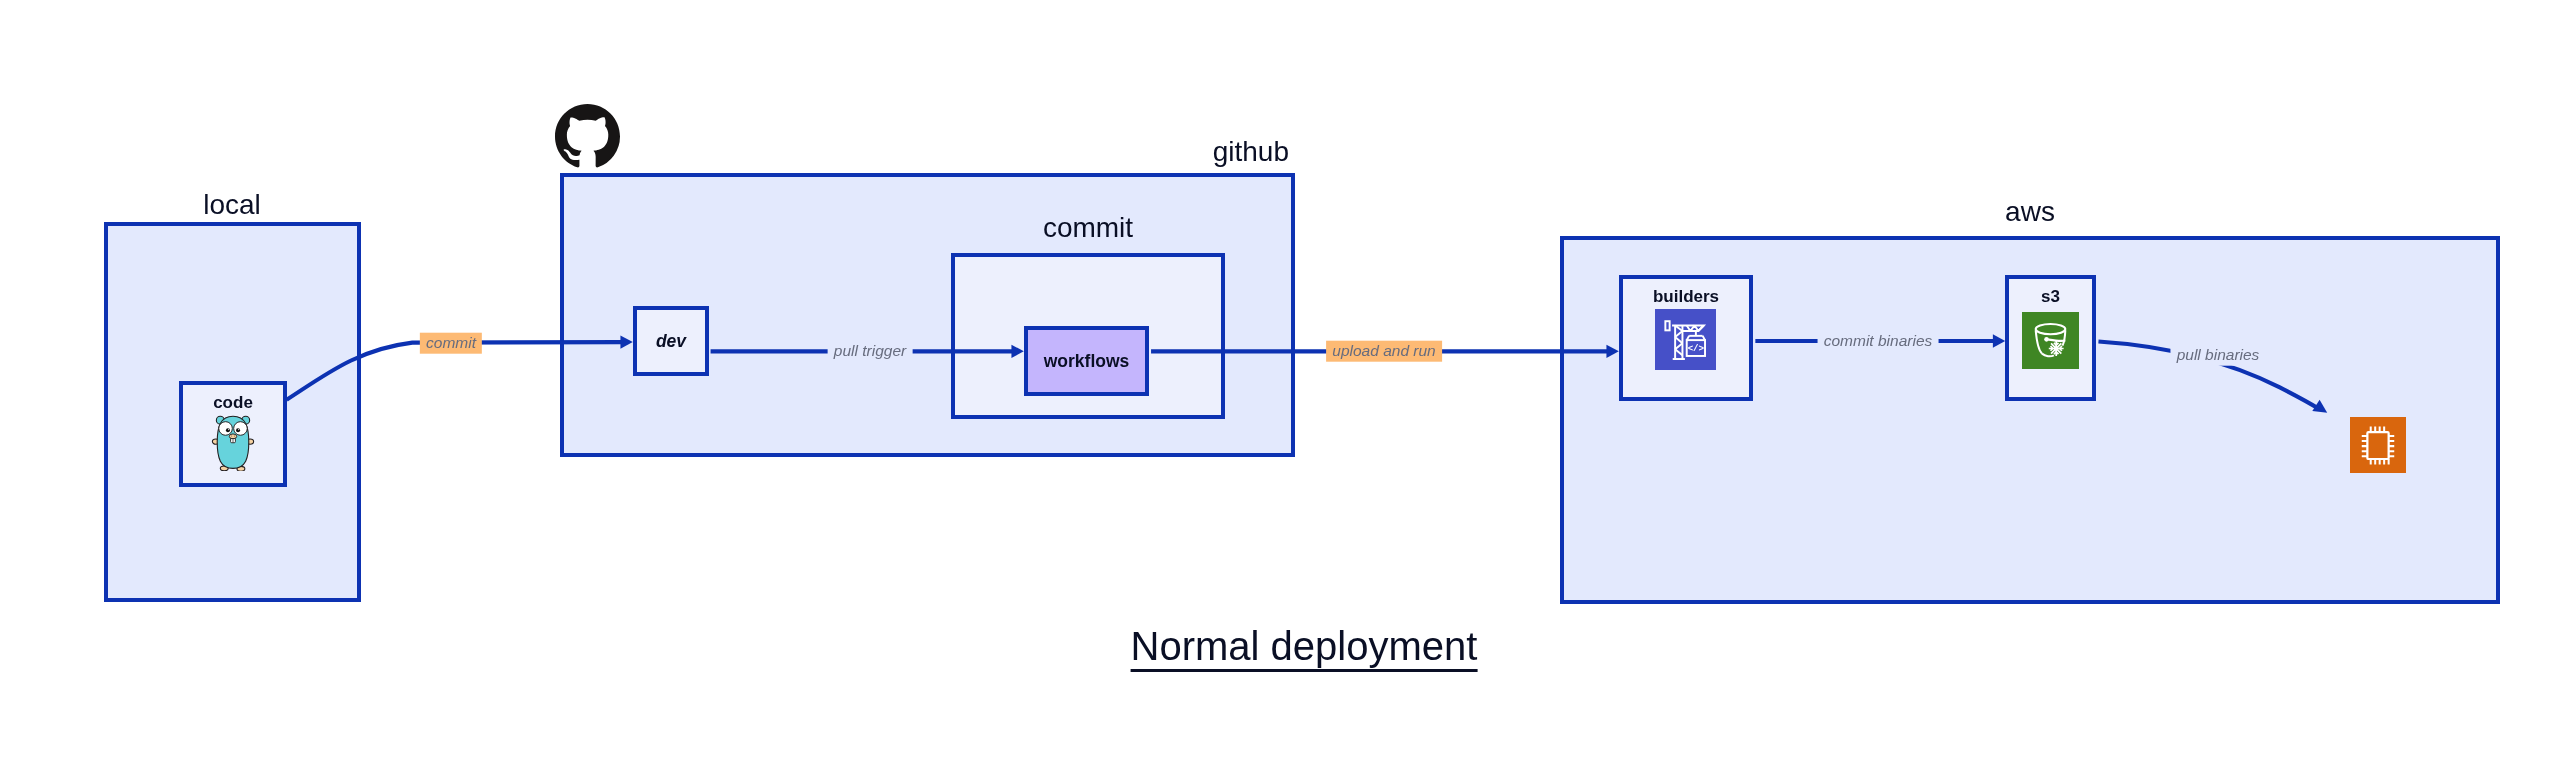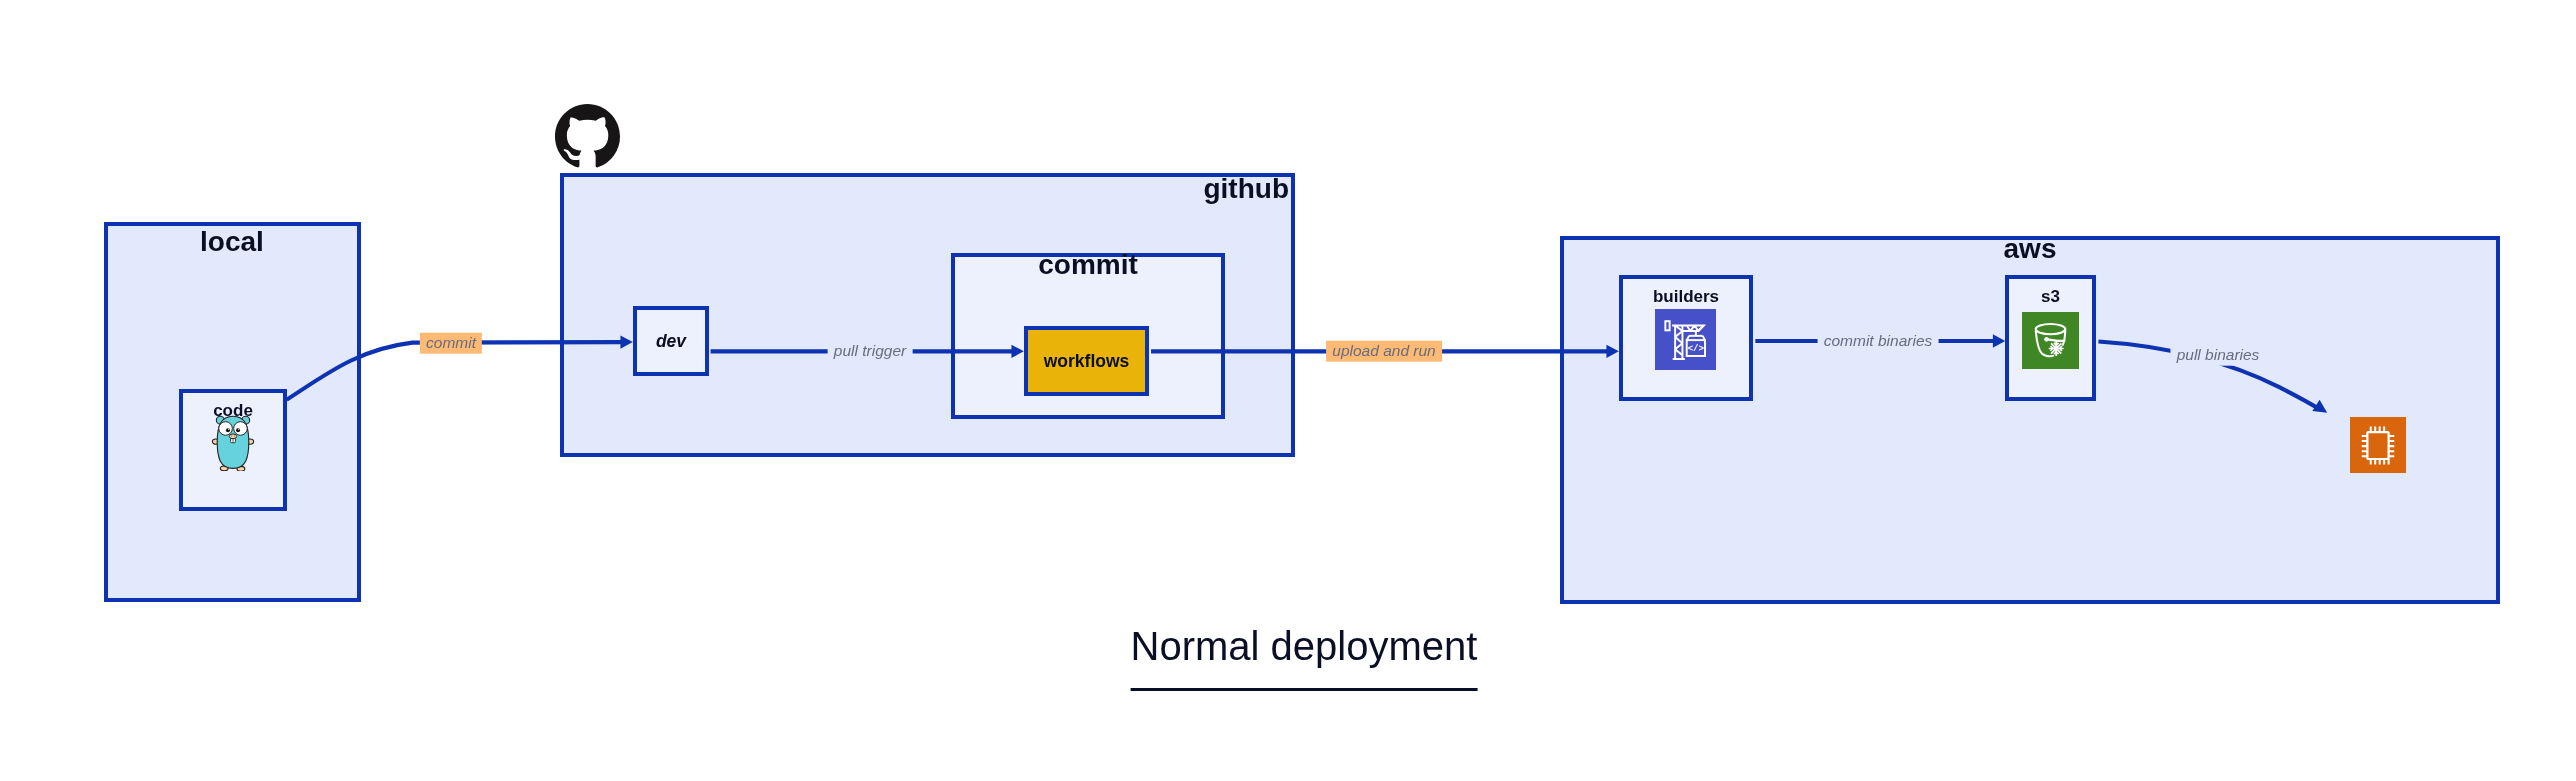--- a/index.html
+++ b/index.html
@@ -5,24 +5,24 @@
   html,body{margin:0;padding:0;background:#ffffff;}
   body{width:2604px;height:781px;position:relative;overflow:hidden;
        font-family:"Liberation Sans","DejaVu Sans",sans-serif;color:#0A0F25;}
 
   .canvas{position:absolute;left:0;top:0;width:2604px;height:781px;}
 
   
   .box{position:absolute;box-sizing:border-box;border:4.1px solid #0D32B2;}
   .lvl1{background:#E3E9FD;z-index:1;}
   .lvl2{background:#EDF0FD;z-index:2;}
-  .lvl3{background:#eab308;z-index:3;}
+  .lvl3{background:#c4b5fd;z-index:3;}
 
-  .container-label{position:absolute;font-size:28px;font-weight:700;color:#0A0F25;
-                   line-height:1.12;white-space:nowrap;z-index:4;margin-top:37px;}
+  .container-label{position:absolute;font-size:28px;font-weight:400;color:#0A0F25;
+                   line-height:1.12;white-space:nowrap;z-index:4;}
   .center-x{transform:translateX(-50%);}
 
   .node-label-top{position:absolute;left:0;top:0;width:100%;text-align:center;
                   padding-top:8px;font-weight:700;font-size:17px;color:#0A0F25;}
   .node-center{display:flex;align-items:center;justify-content:center;
                font-weight:700;font-size:17.5px;color:#0A0F25;}
 
   .edge-svg{position:absolute;left:0;top:0;z-index:5;pointer-events:none;}
   .edge{stroke:#0D32B2;stroke-width:8;fill:none;}
   .arrowhead{fill:#0D32B2;stroke:none;}
@@ -30,21 +30,21 @@
   .edge-label{position:absolute;z-index:6;transform:translate(-50%,-50%);
               font-style:italic;font-size:15.5px;font-weight:500;color:#676C7E;
               padding:1px 6.2px;white-space:nowrap;line-height:1.2;}
   .bg-white{background:#fdba74;}
   .bg-lvl1{background:#E3E9FD;}
 
   .icon{position:absolute;z-index:4;}
 
   .diagram-title{position:absolute;left:1304px;top:624px;transform:translateX(-50%);
                  font-size:40px;font-weight:500;color:#0A0F25;white-space:nowrap;
-                 padding-bottom:19px;border-bottom:3.6px solid #0A0F25;z-index:4;}
+                 padding-bottom:0;border-bottom:3.6px solid #0A0F25;z-index:4;}
 </style>
 </head>
 <body>
 
 <div class="canvas">
 
   <div class="box lvl1" style="left:104px;top:222px;width:257px;height:380px;"></div>
 
   <div class="box lvl1" style="left:560px;top:173px;width:735px;height:284px;"></div>
 
@@ -53,21 +53,21 @@
   <div class="box lvl1" style="left:1560px;top:236px;width:940px;height:368px;"></div>
 
   <div class="container-label center-x" style="left:232px;top:189px;">local</div>
 
   <div class="container-label" style="right:1315px;top:136px;">github</div>
 
   <div class="container-label center-x" style="left:1088px;top:212px;">commit</div>
 
   <div class="container-label center-x" style="left:2030px;top:196px;">aws</div>
 
-  <div class="box lvl2" style="left:179px;top:381px;width:108px;height:122px;margin-top:8px;">
+  <div class="box lvl2" style="left:179px;top:381px;width:108px;height:106px;">
     <div class="node-label-top">code</div>
   </div>
 
   <div class="box lvl2 node-center" style="left:633px;top:306px;width:76px;height:70px;font-style:italic;">
     <span>dev</span>
   </div>
 
   <div class="box lvl3 node-center" style="left:1024px;top:326px;width:125px;height:70px;z-index:3;">
     <span>workflows</span>
   </div>

